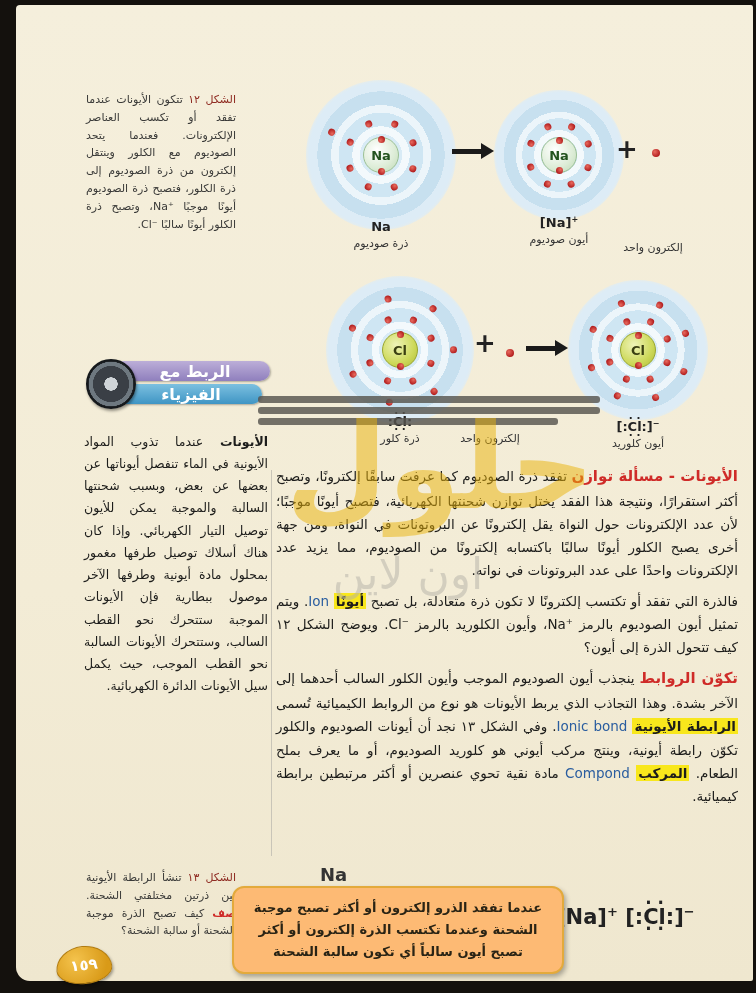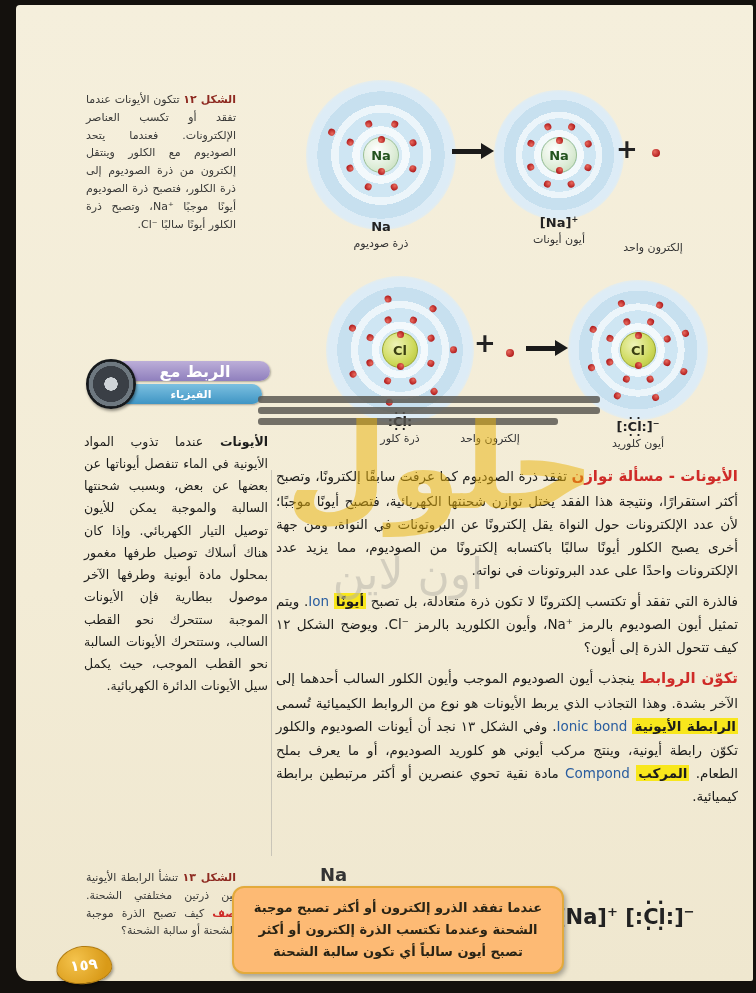--- a/index.html
+++ b/index.html
@@ -14,21 +14,21 @@
   .wm-b1{left:258px;top:396px;width:342px;}
   .wm-b2{left:258px;top:407px;width:342px;}
   .wm-b3{left:258px;top:418px;width:300px;}
   .wm-big{position:absolute;left:270px;top:398px;width:340px;font-size:118px;font-weight:bold;
           color:#eab308;opacity:.5;text-align:center;direction:rtl;}
   .wm-small{position:absolute;left:258px;top:548px;width:300px;font-size:44px;
             color:#b4b1a8;opacity:.5;text-align:center;direction:rtl;letter-spacing:4px;}
   
   .fig-caption{position:absolute;direction:rtl;text-align:justify;font-size:11px;line-height:1.62;color:#3a3a38;}
   #fig12-caption{left:86px;top:80px;width:150px;}
-  .fig-label{font-weight:bold;color:#8e2a21;}
+  .fig-label{font-weight:normal;color:#8e2a21;}
   .atom{position:absolute;border-radius:50%;
         background:radial-gradient(circle,
           #ffffff 0 10%, #d8ebf6 10% 20%, #f3f9fc 20% 27%, #cfe6f3 27% 40%,
           #ecf5fa 40% 47%, #c7e0ef 47% 60%, #ddecf6 60% 68%, rgba(215,233,244,0) 76%);}
   #na-atom{left:306px;top:80px;width:150px;height:150px;}
   #na-ion{left:494px;top:90px;width:130px;height:130px;}
   #cl-atom{left:326px;top:276px;width:148px;height:148px;}
   #cl-ion{left:568px;top:280px;width:140px;height:140px;}
   .nucleus{position:absolute;left:50%;top:50%;transform:translate(-50%,-50%);width:34px;height:34px;
            border-radius:50%;display:flex;align-items:center;justify-content:center;
@@ -68,21 +68,21 @@
   .lewis::after{content:"\00B7\00A0\00B7";position:absolute;left:50%;bottom:-.55em;transform:translateX(-50%);
                 font-size:.8em;line-height:1;}
   
   #banner{position:absolute;left:84px;top:358px;width:186px;height:50px;}
   .banner-top{position:absolute;right:0;top:3px;width:150px;height:20px;
               background:linear-gradient(180deg,#bcaed8,#8f7fbd);border-radius:4px 10px 10px 4px;
               display:flex;align-items:center;justify-content:center;color:#fff;font-weight:bold;font-size:16px;
               box-shadow:1px 1px 2px rgba(0,0,0,.3);}
   .banner-bot{position:absolute;right:8px;top:26px;width:142px;height:20px;
               background:linear-gradient(180deg,#7cc0e0,#3f95c4);border-radius:4px 10px 10px 4px;
-              display:flex;align-items:center;justify-content:center;color:#fff;font-weight:bold;font-size:11px;
+              display:flex;align-items:center;justify-content:center;color:#fff;font-weight:bold;font-size:16px;
               box-shadow:1px 1px 2px rgba(0,0,0,.3);}
   .banner-gear{position:absolute;left:2px;top:1px;width:46px;height:46px;border-radius:50%;
                background:radial-gradient(circle,#cfd4d8 0 20%,#3a3f46 21% 55%,#6e7880 56% 68%,#23272c 69%);
                border:2px solid #15181b;box-shadow:1px 2px 3px rgba(0,0,0,.4);}
   #sidebar-text{position:absolute;left:84px;top:418px;width:184px;direction:rtl;text-align:justify;
                 font-size:12.5px;line-height:1.78;color:#1d1d1b;}
   .lead{font-weight:bold;}
   
   #vline{position:absolute;left:271px;top:470px;width:1px;height:386px;background:#c9c5b8;}
   #main-col{position:absolute;left:276px;top:464px;width:462px;direction:rtl;text-align:justify;
@@ -145,21 +145,21 @@
     </div>
   <span class="plus" id="plus1">+</span>
   <div class="free-e" id="free-e1"></div>
 
   <div class="diagram-lbl" id="na-atom-lbl">
     <div class="sym">Na</div>
     <div class="ar">ذرة صوديوم</div>
   </div>
   <div class="diagram-lbl" id="na-ion-lbl">
     <div class="sym"><span class="brk">[</span><span>Na</span><span class="brk">]</span><sup>+</sup></div>
-    <div class="ar">أيون أيونات</div>
+    <div class="ar">أيون صوديوم</div>
   </div>
   <div class="diagram-lbl" id="e1-lbl">إلكترون واحد</div>
 
   <div class="atom" id="cl-atom">
     <div class="nucleus nuc-cl">Cl</div>
   <div class="e" style="transform: rotate(90deg) translateX(16px);"></div>
       <div class="e" style="transform: rotate(270deg) translateX(16px);"></div>
       <div class="e" style="transform: rotate(113deg) translateX(33px);"></div>
       <div class="e" style="transform: rotate(158deg) translateX(33px);"></div>
       <div class="e" style="transform: rotate(203deg) translateX(33px);"></div>

